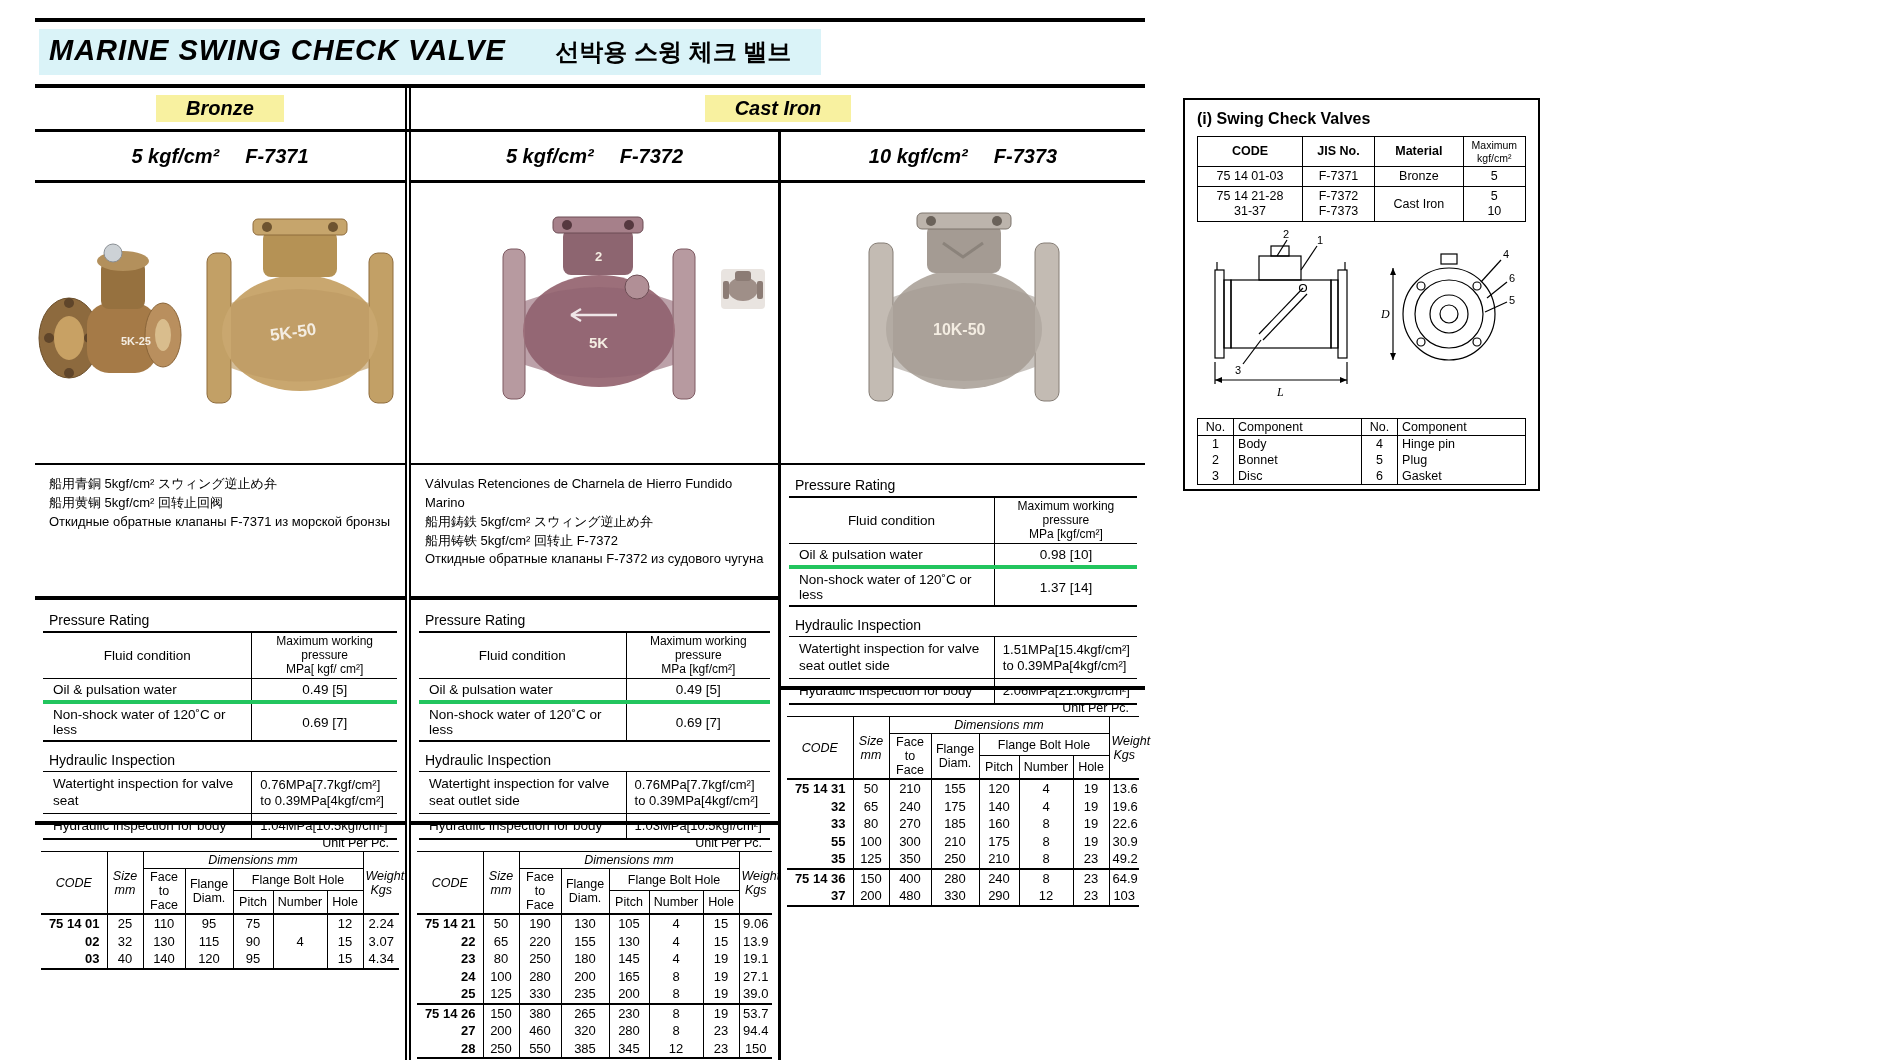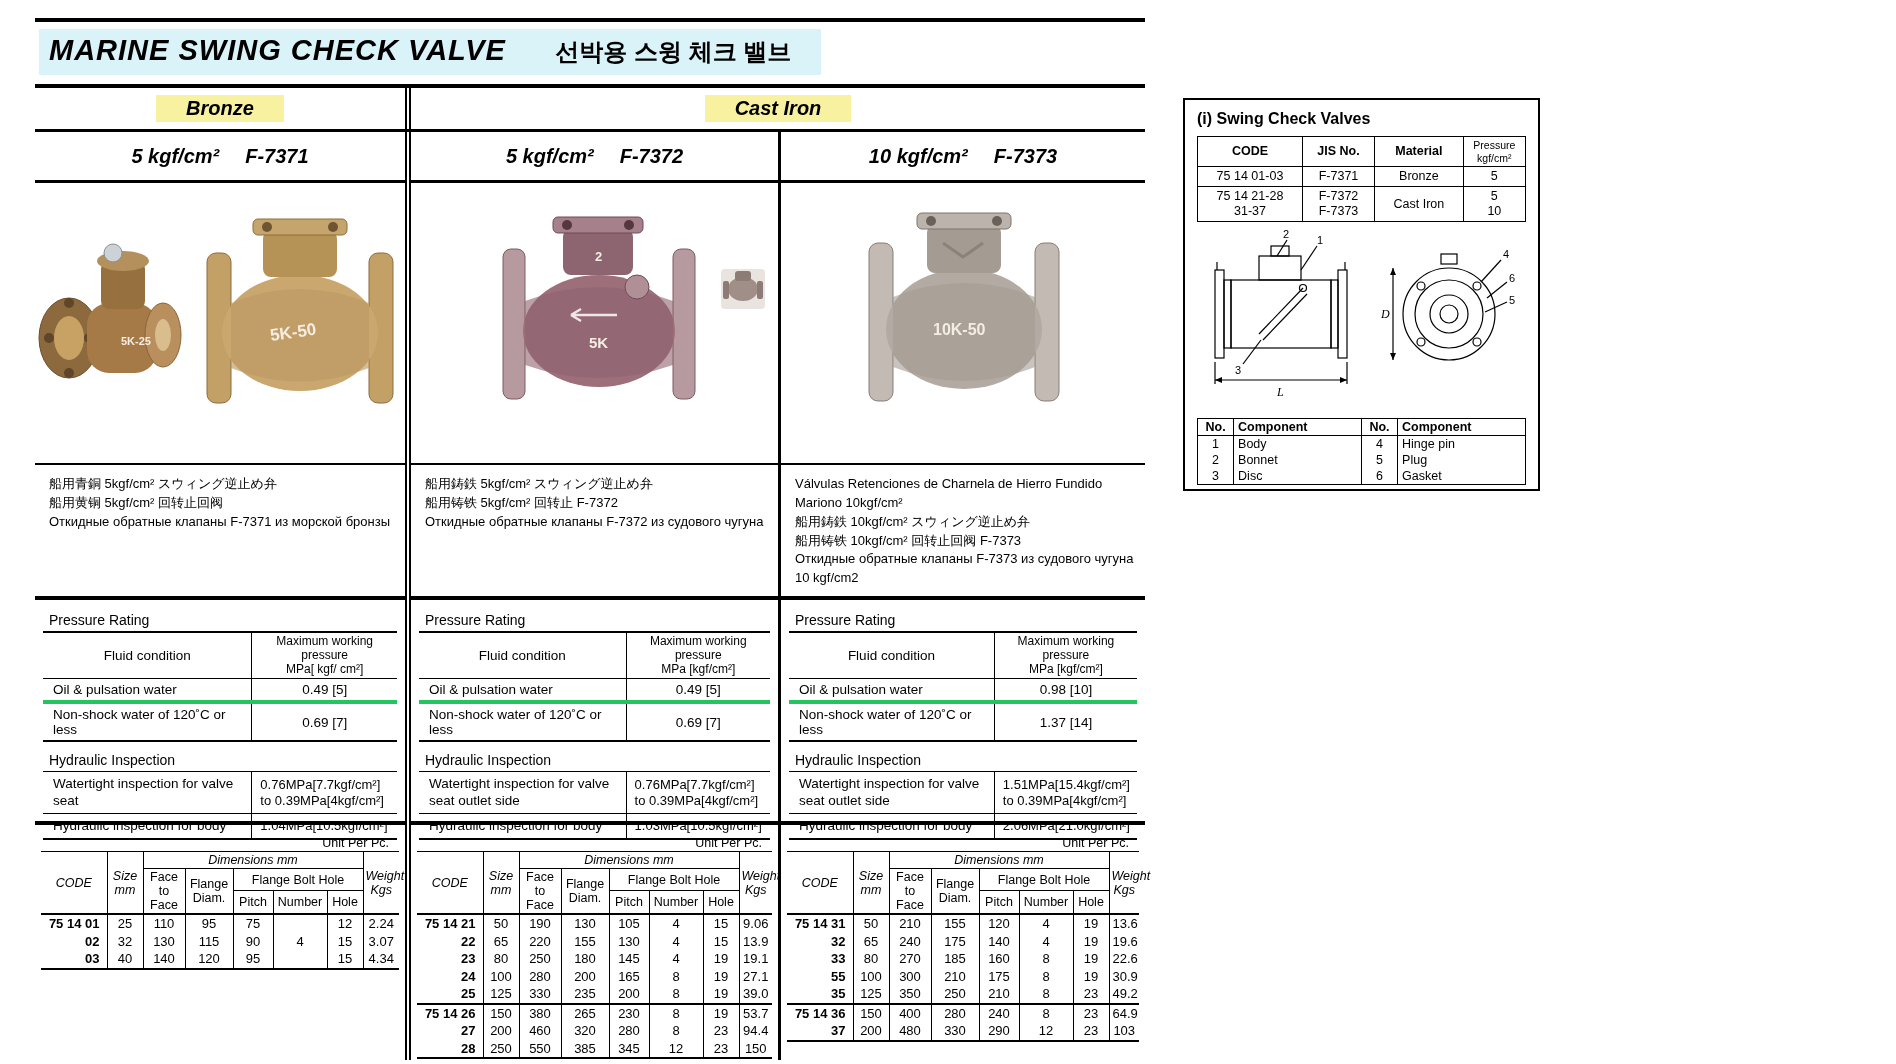--- a/index.html
+++ b/index.html
@@ -73,21 +73,21 @@
   
   .infobox { position:absolute; left:1183px; top:98px; width:357px; height:393px; border:2px solid #000;
              box-sizing:border-box; padding:10px 12px 0 12px; background:#fff; }
   .infobox-title { font-size:16px; font-weight:bold; }
   .spec-tbl { margin-top:8px; font-size:12.5px; }
   .spec-tbl th, .spec-tbl td { border:1px solid #000; text-align:center; padding:2px 3px; white-space:pre-line; line-height:1.2; }
   .spec-tbl th { font-weight:bold; }
   .spec-tbl th.small { font-size:10.5px; font-weight:normal; }
   .comp-tbl { margin-top:6px; font-size:12.5px; border:1px solid #000; }
   .comp-tbl th, .comp-tbl td { border-left:1px solid #000; border-right:1px solid #000; padding:1px 4px; text-align:left; }
-  .comp-tbl th { border-bottom:1px solid #000; font-weight:bold; text-align:left; }
+  .comp-tbl th { border-bottom:1px solid #000; font-weight:normal; text-align:left; }
   .comp-tbl td:nth-child(1), .comp-tbl td:nth-child(3),
   .comp-tbl th:nth-child(1), .comp-tbl th:nth-child(3) { text-align:center; width:28px; }
 
   .diagram-wrap { margin-top:4px; }
   text.callout { font-size:11px; font-family:"Liberation Sans",sans-serif; }
   text.dim { font-size:12px; font-style:italic; font-family:"Liberation Serif",serif; }
   .lineart { stroke:#000; fill:none; stroke-width:1.2; }
   .photo-label { font-weight:bold; fill:#f4ede2; }
 </style>
 </head>
@@ -289,20 +289,21 @@
             <text x="178" y="165" class="photo-label" font-size="15">5K</text>
 
             <rect x="310" y="86" width="44" height="40" rx="4" fill="#e9e4e0"></rect>
             <ellipse cx="332" cy="106" rx="15" ry="12" fill="#9f8f88"></ellipse>
             <rect x="324" y="88" width="16" height="10" rx="3" fill="#8c7c75"></rect>
             <rect x="312" y="98" width="6" height="18" rx="2" fill="#8c7c75"></rect>
             <rect x="346" y="98" width="6" height="18" rx="2" fill="#8c7c75"></rect>
           </svg>
         </div>
         <div class="sec-desc">
+          <div class="desc-line">Válvulas Retenciones de Charnela de Hierro Fundido Marino</div>
           <div class="desc-line">船用鋳鉄 5kgf/cm²  スウィング逆止め弁</div>
           <div class="desc-line">船用铸铁 5kgf/cm² 回转止  F-7372</div>
           <div class="desc-line">Откидные обратные клапаны  F-7372 из судового чугуна</div>
         </div>
         <div class="sec-tables">
           <div class="tbl-label">Pressure Rating</div>
           <table class="pr-tbl">
             <colgroup>
                 <col style="width:59%">
                 <col style="width:41%">
@@ -480,27 +481,20 @@
             <ellipse cx="183" cy="146" rx="78" ry="60" fill="#b3aba3"></ellipse>
             <path d="M112 114 Q183 86 254 114 L254 184 Q183 212 112 184 Z" fill="#a49b93" opacity="0.6"></path>
             <rect x="146" y="42" width="74" height="48" rx="8" fill="#a49b93"></rect>
             <rect x="136" y="30" width="94" height="16" rx="5" fill="#bcb4ac" stroke="#7c746c"></rect>
             <circle cx="150" cy="38" r="5" fill="#6a625a"></circle>
               <circle cx="216" cy="38" r="5" fill="#6a625a"></circle>
             <path d="M162 60 l20 14 l20 -14" stroke="#8b837b" stroke-width="3" fill="none"></path>
             <text x="152" y="152" class="photo-label" font-size="16">10K-50</text>
           </svg>
         </div>
-        <div class="sec-desc">
-          <div class="desc-line">Válvulas Retenciones de Charnela de Hierro Fundido Mariono 10kgf/cm²</div>
-          <div class="desc-line">船用鋳鉄 10kgf/cm²  スウィング逆止め弁</div>
-          <div class="desc-line">船用铸铁 10kgf/cm² 回转止回阀   F-7373</div>
-          <div class="desc-line">Откидные обратные клапаны F-7373 из судового чугуна
-10 kgf/cm2</div>
-        </div>
         <div class="sec-tables">
           <div class="tbl-label">Pressure Rating</div>
           <table class="pr-tbl">
             <colgroup>
                 <col style="width:59%">
                 <col style="width:41%">
               </colgroup>
             <thead>
               <tr>
                 <th>Fluid condition</th>
@@ -663,21 +657,21 @@
           <col style="width:32%">
           <col style="width:22%">
           <col style="width:27%">
           <col style="width:19%">
         </colgroup>
       <thead>
         <tr>
           <th>CODE</th>
           <th>JIS No.</th>
           <th>Material</th>
-          <th class="small">Pressure
+          <th class="small">Maximum
 kgf/cm²</th>
         </tr>
       </thead>
       <tbody>
           <tr>
             <td>75 14 01-03</td>
             <td>F-7371</td>
             <td>Bronze</td>
             <td>5</td>
           </tr>

